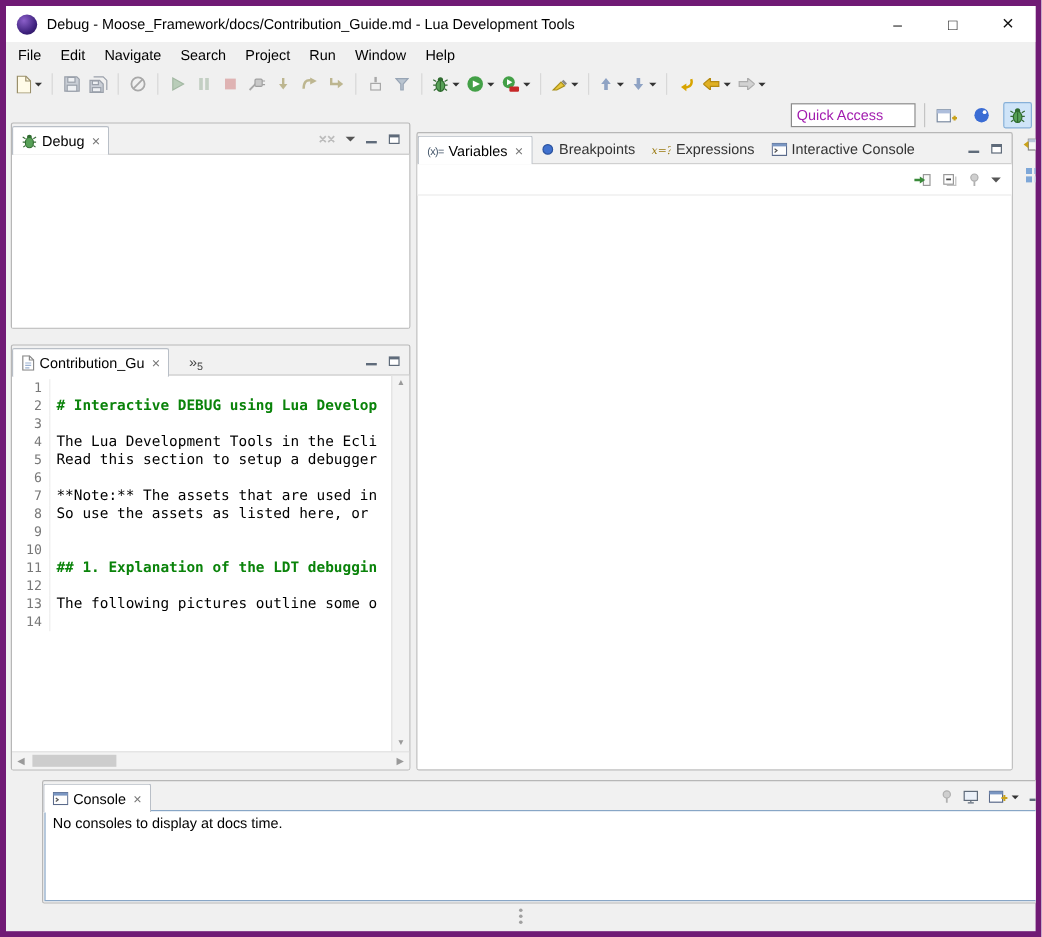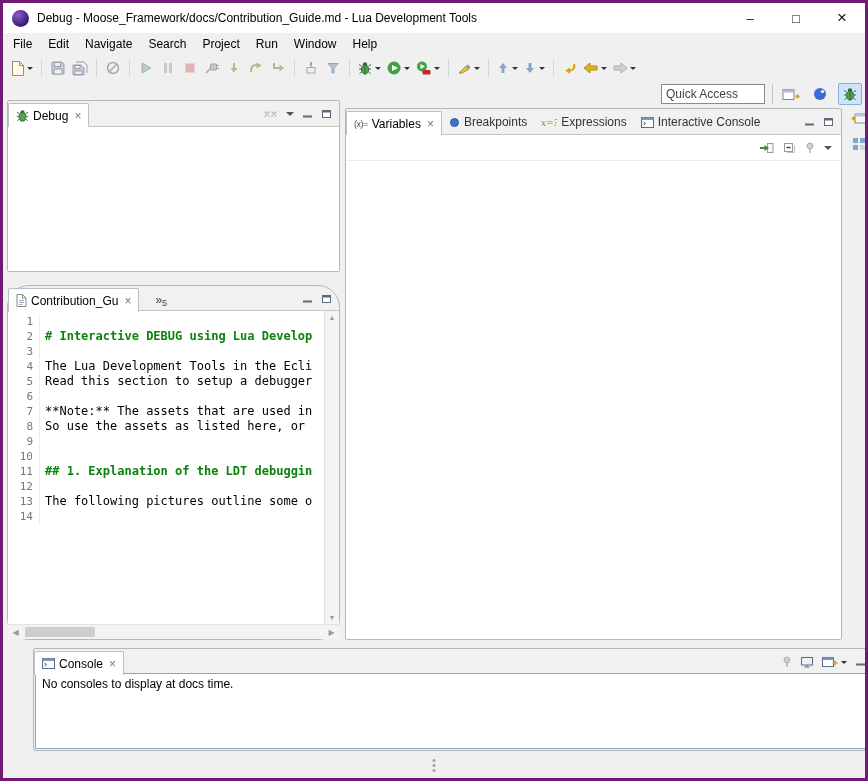--- a/index.html
+++ b/index.html
@@ -1,17 +1,17 @@
 <!DOCTYPE html>
 <html><head>
 <meta charset="utf-8">
 <style>
   *{margin:0;padding:0;box-sizing:border-box;}
   html,body{background:#fff;}
-  .window{position:relative;width:868px;height:781px;background:#f0f0f0;border:3px solid #701a75;
+  .window{position:relative;width:868px;height:781px;background:#f0f0f0;border:5px solid #701a75;
           font-family:"Liberation Sans",sans-serif;font-size:12px;color:#000;overflow:hidden;}
 
   
   .titlebar{height:30px;background:#fff;display:flex;align-items:center;padding-left:9px;}
   .app-icon{width:17px;height:17px;border-radius:50%;flex:none;
             background:radial-gradient(circle at 35% 30%, #8b5fc9, #3b1f7a 65%, #22124d);margin-right:8px;}
   .title-text{flex:1;white-space:nowrap;overflow:hidden;}
   .win-controls{display:flex;height:30px;flex:none;}
   .win-btn{width:46px;display:flex;align-items:center;justify-content:center;font-size:13px;color:#111;}
   .win-btn.closeg{font-size:17px;}
@@ -20,39 +20,39 @@
   .menubar{height:22px;display:flex;align-items:center;padding-left:2px;}
   .menu-item{padding:20px 8px;}
 
   
   .toolbar{height:26px;display:flex;align-items:center;padding-left:6px;gap:2px;}
   .tbtn{height:22px;min-width:20px;display:flex;align-items:center;justify-content:center;padding:0 2px;}
   .ic{display:flex;align-items:center;}
   .dd{width:0;height:0;border-left:3px solid transparent;border-right:3px solid transparent;border-top:3px solid #333;margin-left:3px;}
   .sep{width:1px;height:18px;background:#d8d8d8;margin:0 4px;flex:none;}
   .toolbar2{height:26px;display:flex;align-items:center;justify-content:flex-end;padding-right:3px;gap:5px;}
-  .qa-box{width:104px;height:20px;border:1px solid #8a8a8a;background:#fff;display:flex;align-items:center;padding-left:4px;color:#404040;}
+  .qa-box{width:104px;height:20px;border:1px solid #8a8a8a;background:#fff;display:flex;align-items:center;padding-left:4px;color:#a21caf;}
   .tb2-sep{width:1px;height:20px;background:#c4c4c4;margin:0 2px;}
   .persp-btn{height:22px;padding:2px 4px;display:flex;align-items:center;border:1px solid transparent;}
   .persp-btn.active{background:#cfe4f8;border:1px solid #86b0d8;border-radius:2px;}
 
   
   .panel{position:absolute;background:#f1f1f1;border:1px solid #b7b7b7;border-radius:2px;}
   .phead{height:25px;display:flex;align-items:flex-end;}
   .tab{display:flex;align-items:center;gap:4px;height:24px;padding:0 7px;color:#333;white-space:nowrap;}
   .tab.sel{background:#fff;border:1px solid #b9bfc7;border-bottom:none;border-radius:2px 2px 0 0;margin-bottom:-1px;z-index:2;color:#000;}
   .tab-close{color:#777;font-size:12px;margin-left:2px;line-height:1;}
   .hicons{margin-left:auto;display:flex;align-items:center;gap:8px;padding:0 7px;height:24px;}
   .hbtn{display:flex;align-items:center;}
   .tri{width:0;height:0;border-left:4px solid transparent;border-right:4px solid transparent;border-top:4px solid #555;}
   .pbody{position:absolute;left:0;right:0;top:25px;bottom:0;background:#fff;border-top:1px solid #c5c5c5;}
 
   .debug-panel{left:4px;top:97px;width:333px;height:172px;}
   .vars-panel{left:342px;top:105px;width:497px;height:532px;}
-  .editor-panel{left:4px;top:282px;width:333px;height:355px;border-radius:22px;}
+  .editor-panel{left:4px;top:282px;width:333px;height:355px;}
   .console-panel{left:4px;top:645px;width:860px;height:103px;margin-left:26px;}
 
   .vtoolbar{height:26px;display:flex;justify-content:flex-end;align-items:center;gap:9px;padding-right:9px;border-bottom:1px solid #ececec;background:#fff;}
   .icon-text{font-size:9px;color:#44566a;letter-spacing:-0.5px;}
 
   
   .ed-wrap{position:absolute;left:0;right:0;top:24px;bottom:0;background:#fff;display:flex;flex-direction:column;border-top:1px solid #c5c5c5;}
   .ed-main{flex:1;display:flex;overflow:hidden;}
   .ed-lines{flex:1;overflow:hidden;padding-top:3px;font-family:"DejaVu Sans Mono",monospace;font-size:12px;line-height:15px;}
   .ed-row{display:flex;height:15px;align-items:center;}

